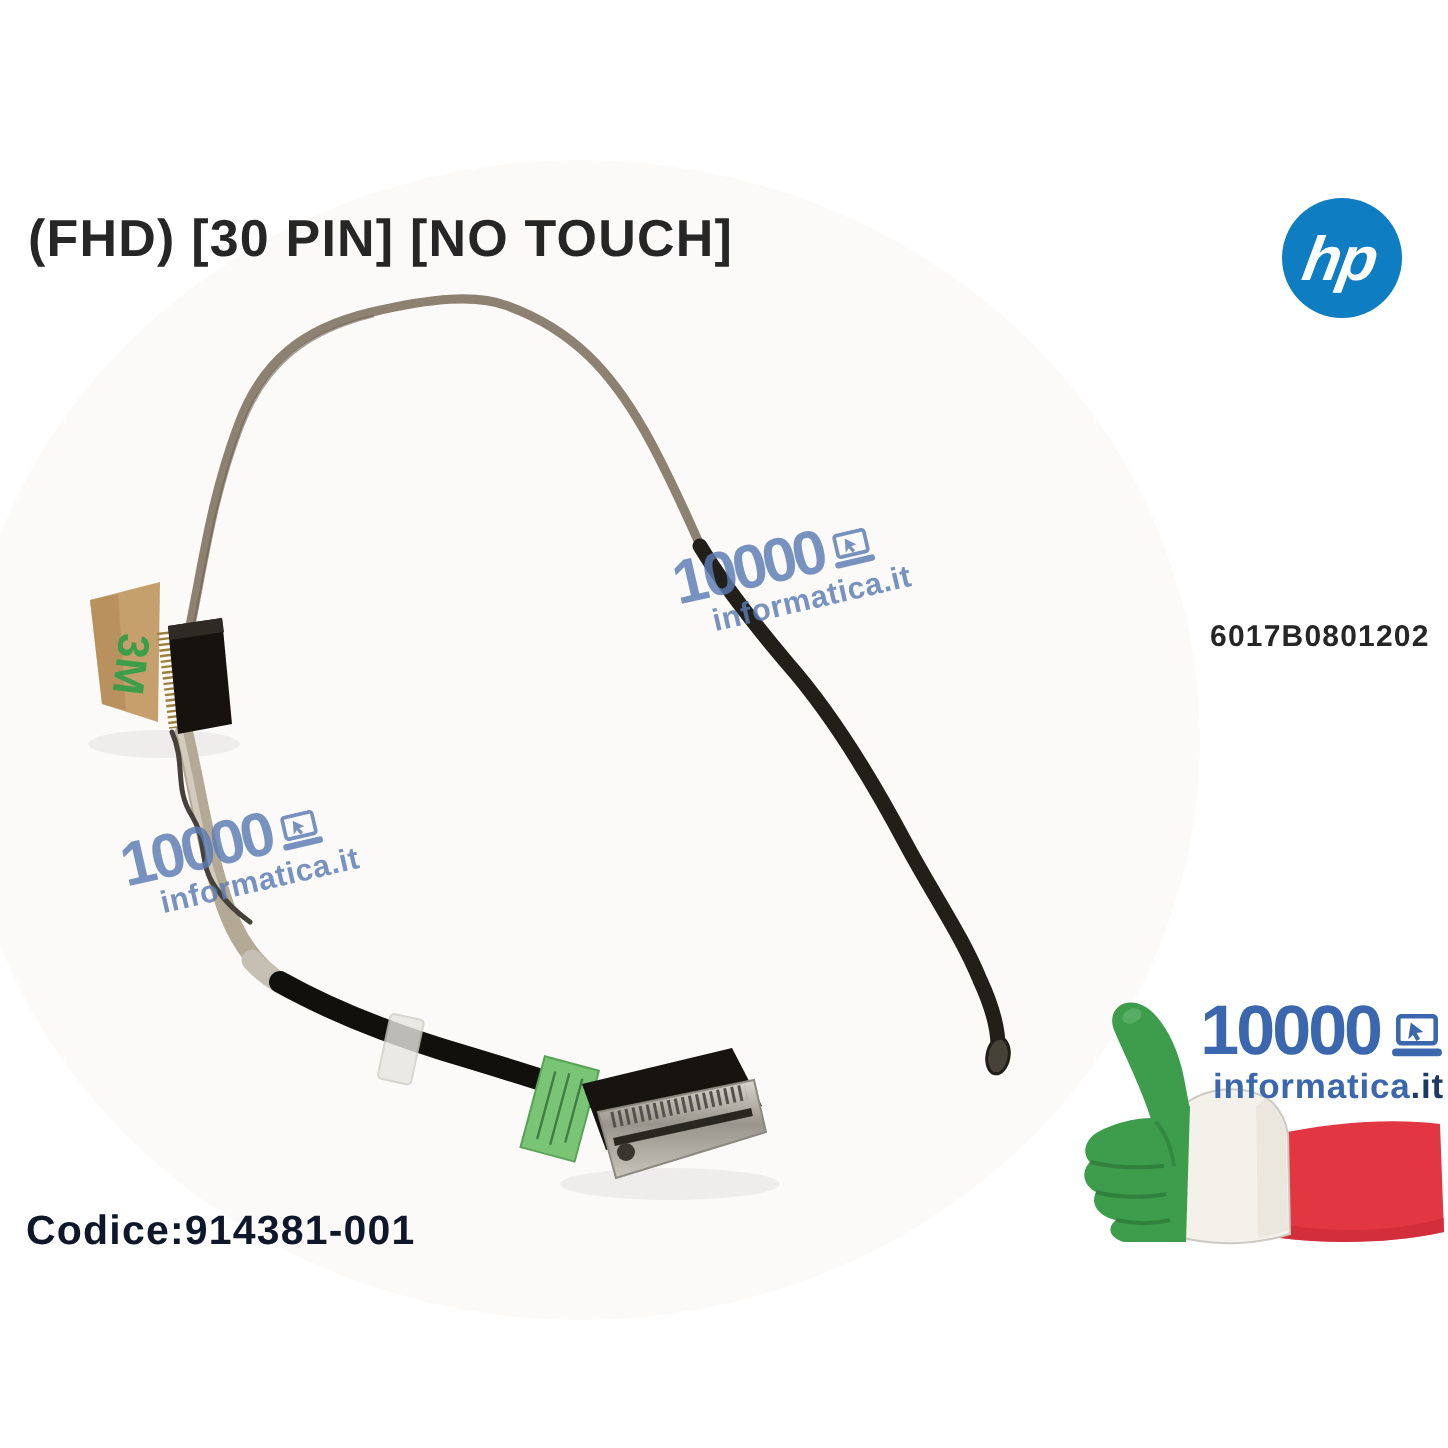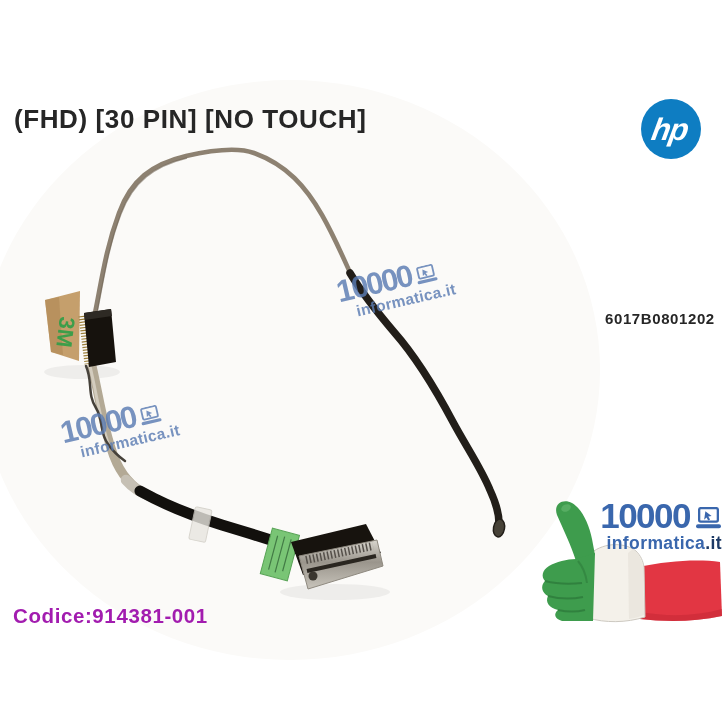--- a/index.html
+++ b/index.html
@@ -11,21 +11,21 @@
   .spec-label{
     position:absolute;left:14px;top:104px;
     font-size:26px;font-weight:bold;color:#262626;letter-spacing:.6px;
   }
   .part-number{
     position:absolute;left:605px;top:310px;
     font-size:15px;font-weight:bold;color:#262626;letter-spacing:.6px;
   }
   .product-code{
     position:absolute;left:13px;top:604px;
-    font-size:20.5px;font-weight:bold;color:#a21caf;letter-spacing:.6px;
+    font-size:20.5px;font-weight:bold;color:#0f172a;letter-spacing:.6px;
   }
   
   .hp-logo{
     position:absolute;left:641px;top:99px;width:60px;height:60px;border-radius:50%;
     background:#0e7dc2;display:flex;align-items:center;justify-content:center;
   }
   .hp-logo .hp-text{
     color:#ffffff;font-weight:bold;font-style:italic;font-size:31px;line-height:1;
     transform:skewX(-10deg) translateX(-1px);letter-spacing:-1px;
   }

